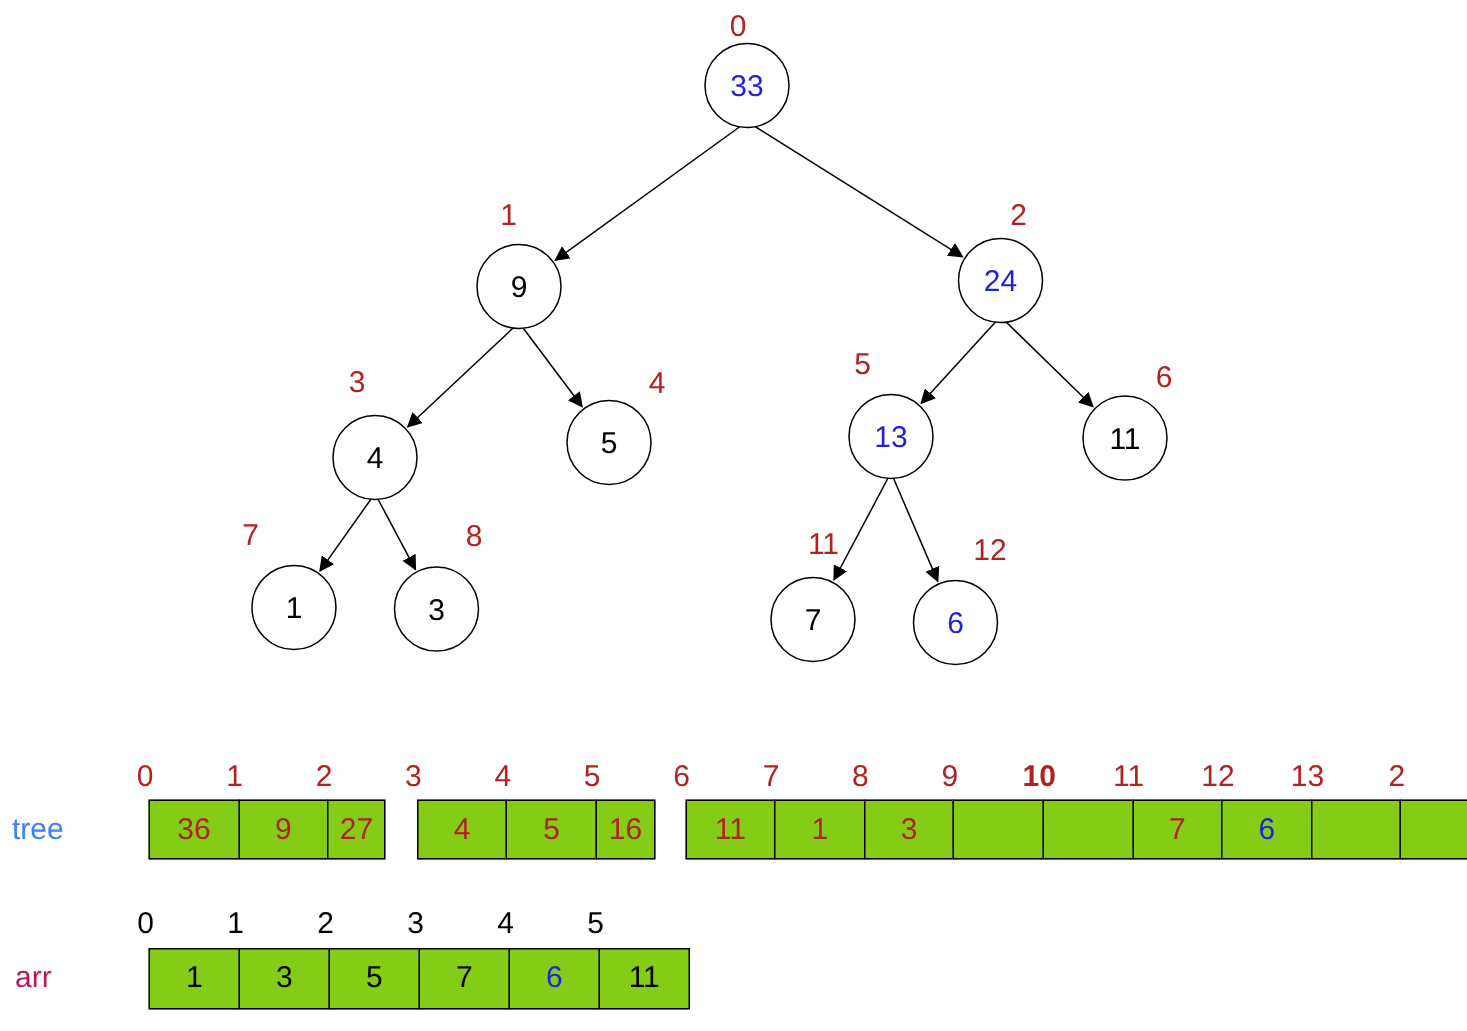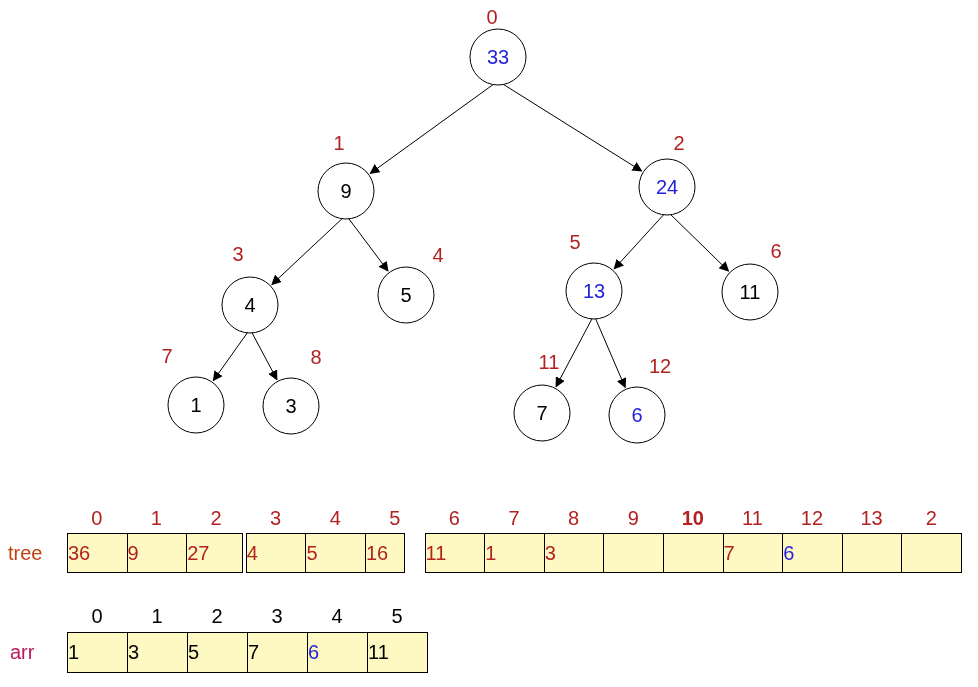--- a/index.html
+++ b/index.html
@@ -16,22 +16,24 @@
     position: absolute;
     height: 26px;
     line-height: 26px;
     text-align: center;
     font-size: 20px;
   }
   .box-cell {
     position: absolute;
     box-sizing: border-box;
     border: 1px solid #000000;
-    background: #fef9c3;
+    background: #84cc16;
+    text-align: center;
     font-size: 20px;
+    margin-left: 32px;
   }
   .row-label {
     position: absolute;
     font-size: 20px;
   }
 </style>
 </head>
 <body>
 
 <div class="canvas">
@@ -84,42 +86,42 @@
         <text x="316" y="357" dy="0.35em" text-anchor="middle" fill="#b22222" font-size="20" font-family="&quot;Liberation Sans&quot;, sans-serif">8</text>
         <circle cx="542" cy="413" r="28" fill="#ffffff" stroke="#000000" stroke-width="1"></circle>
         <text x="542" y="413" dy="0.35em" text-anchor="middle" fill="#000000" font-size="20" font-family="&quot;Liberation Sans&quot;, sans-serif">7</text>
         <text x="549" y="362" dy="0.35em" text-anchor="middle" fill="#b22222" font-size="20" font-family="&quot;Liberation Sans&quot;, sans-serif">11</text>
         <circle cx="637" cy="415" r="28" fill="#ffffff" stroke="#000000" stroke-width="1"></circle>
         <text x="637" y="415" dy="0.35em" text-anchor="middle" fill="#2222dd" font-size="20" font-family="&quot;Liberation Sans&quot;, sans-serif">6</text>
         <text x="660" y="366" dy="0.35em" text-anchor="middle" fill="#b22222" font-size="20" font-family="&quot;Liberation Sans&quot;, sans-serif">12</text>
       </g>
   </svg>
 
-  <div class="row-label" id="tree-label" style="left: 8px; top: 533px; height: 40px; line-height: 40px; color: #c2410c; text-align: right;">tree</div>
+  <div class="row-label" id="tree-label" style="left: 8px; top: 533px; height: 40px; line-height: 40px; color: #3b82f6; text-align: right;">tree</div>
   <div id="tree-indices">
       <div class="idx-cell" style="left: 67px; top: 505px; width: 59.6px; color: rgb(178, 34, 34);">0</div>
       <div class="idx-cell" style="left: 126.6px; top: 505px; width: 59.6px; color: rgb(178, 34, 34);">1</div>
       <div class="idx-cell" style="left: 186.2px; top: 505px; width: 59.6px; color: rgb(178, 34, 34);">2</div>
       <div class="idx-cell" style="left: 245.8px; top: 505px; width: 59.6px; color: rgb(178, 34, 34);">3</div>
       <div class="idx-cell" style="left: 305.4px; top: 505px; width: 59.6px; color: rgb(178, 34, 34);">4</div>
       <div class="idx-cell" style="left: 365px; top: 505px; width: 59.6px; color: rgb(178, 34, 34);">5</div>
       <div class="idx-cell" style="left: 424.6px; top: 505px; width: 59.6px; color: rgb(178, 34, 34);">6</div>
       <div class="idx-cell" style="left: 484.2px; top: 505px; width: 59.6px; color: rgb(178, 34, 34);">7</div>
       <div class="idx-cell" style="left: 543.8px; top: 505px; width: 59.6px; color: rgb(178, 34, 34);">8</div>
       <div class="idx-cell" style="left: 603.4px; top: 505px; width: 59.6px; color: rgb(178, 34, 34);">9</div>
       <div class="idx-cell" style="left: 663px; top: 505px; width: 59.6px; color: rgb(178, 34, 34); font-weight: bold;">10</div>
       <div class="idx-cell" style="left: 722.6px; top: 505px; width: 59.6px; color: rgb(178, 34, 34);">11</div>
       <div class="idx-cell" style="left: 782.2px; top: 505px; width: 59.6px; color: rgb(178, 34, 34);">12</div>
       <div class="idx-cell" style="left: 841.8px; top: 505px; width: 59.6px; color: rgb(178, 34, 34);">13</div>
       <div class="idx-cell" style="left: 901.4px; top: 505px; width: 59.6px; color: rgb(178, 34, 34);">2</div>
     </div>
   <div id="tree-cells">
       <div class="box-cell" style="left: 67px; top: 533px; width: 60.6px; height: 40px; line-height: 38px; color: rgb(178, 34, 34);">36</div>
       <div class="box-cell" style="left: 126.6px; top: 533px; width: 60.6px; height: 40px; line-height: 38px; color: rgb(178, 34, 34);">9</div>
-      <div class="box-cell" style="left: 186.2px; top: 533px; width: 57px; height: 40px; line-height: 38px; color: rgb(178, 34, 34);">27</div>
+      <div class="box-cell" style="left: 186.2px; top: 533px; width: 39px; height: 40px; line-height: 38px; color: rgb(178, 34, 34);">27</div>
       <div class="box-cell" style="left: 245.8px; top: 533px; width: 60.6px; height: 40px; line-height: 38px; color: rgb(178, 34, 34);">4</div>
       <div class="box-cell" style="left: 305.4px; top: 533px; width: 60.6px; height: 40px; line-height: 38px; color: rgb(178, 34, 34);">5</div>
       <div class="box-cell" style="left: 365px; top: 533px; width: 40px; height: 40px; line-height: 38px; color: rgb(178, 34, 34);">16</div>
       <div class="box-cell" style="left: 424.6px; top: 533px; width: 60.6px; height: 40px; line-height: 38px; color: rgb(178, 34, 34);">11</div>
       <div class="box-cell" style="left: 484.2px; top: 533px; width: 60.6px; height: 40px; line-height: 38px; color: rgb(178, 34, 34);">1</div>
       <div class="box-cell" style="left: 543.8px; top: 533px; width: 60.6px; height: 40px; line-height: 38px; color: rgb(178, 34, 34);">3</div>
       <div class="box-cell" style="left: 603.4px; top: 533px; width: 60.6px; height: 40px; line-height: 38px; color: rgb(178, 34, 34);"></div>
       <div class="box-cell" style="left: 663px; top: 533px; width: 60.6px; height: 40px; line-height: 38px; color: rgb(178, 34, 34);"></div>
       <div class="box-cell" style="left: 722.6px; top: 533px; width: 60.6px; height: 40px; line-height: 38px; color: rgb(178, 34, 34);">7</div>
       <div class="box-cell" style="left: 782.2px; top: 533px; width: 60.6px; height: 40px; line-height: 38px; color: rgb(34, 34, 221);">6</div>

